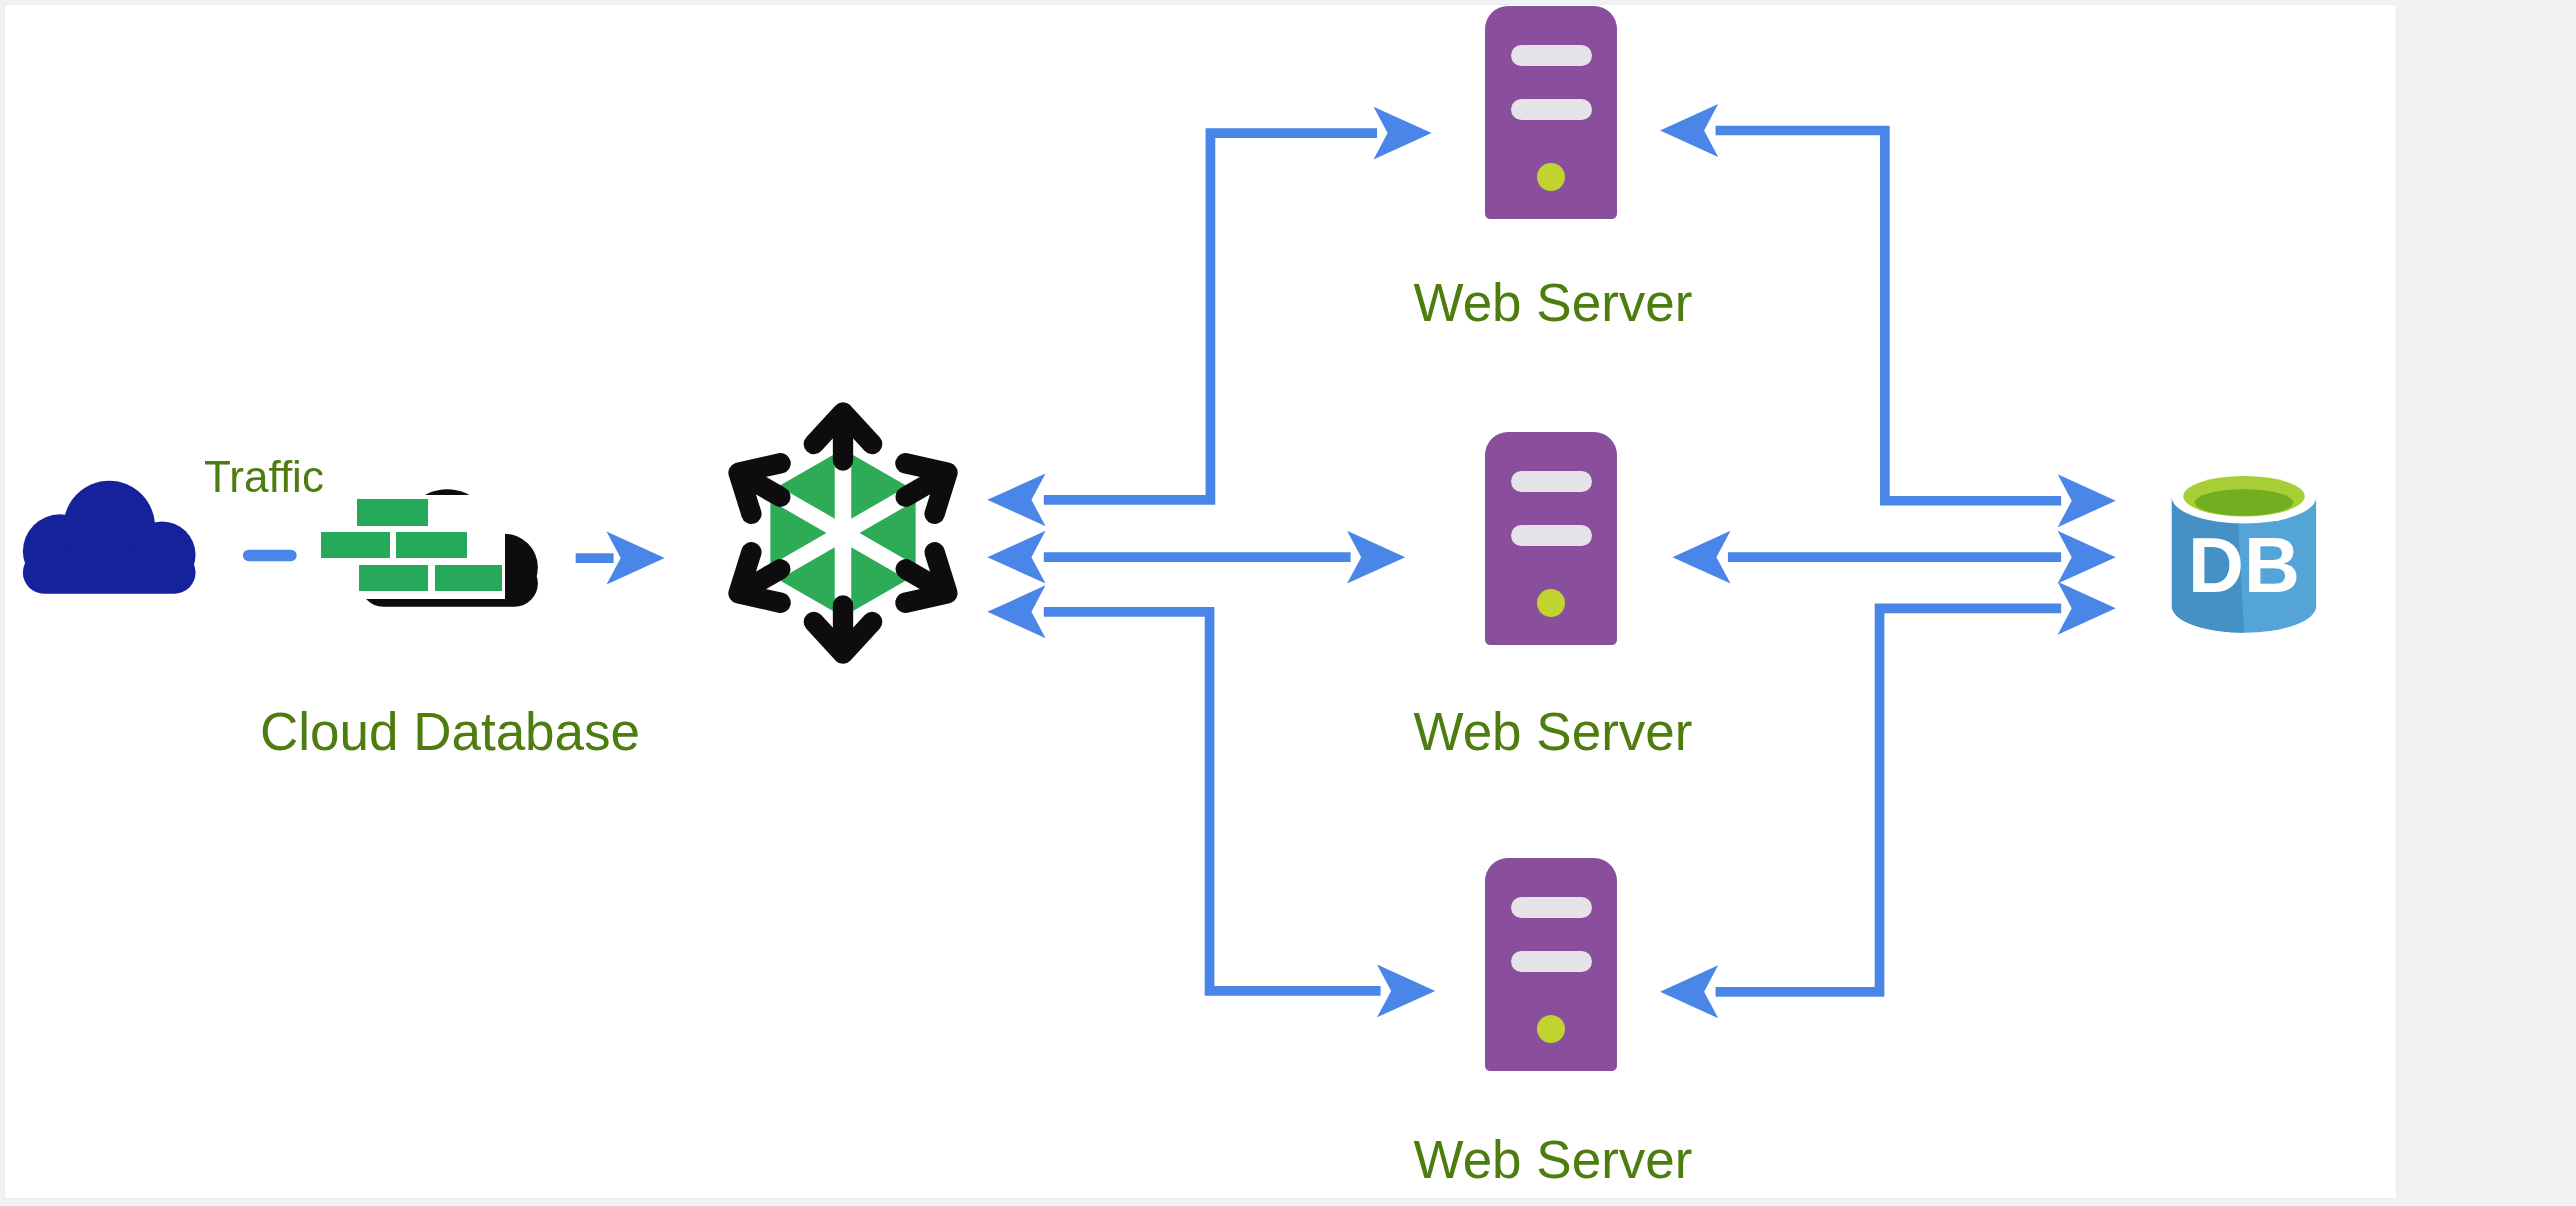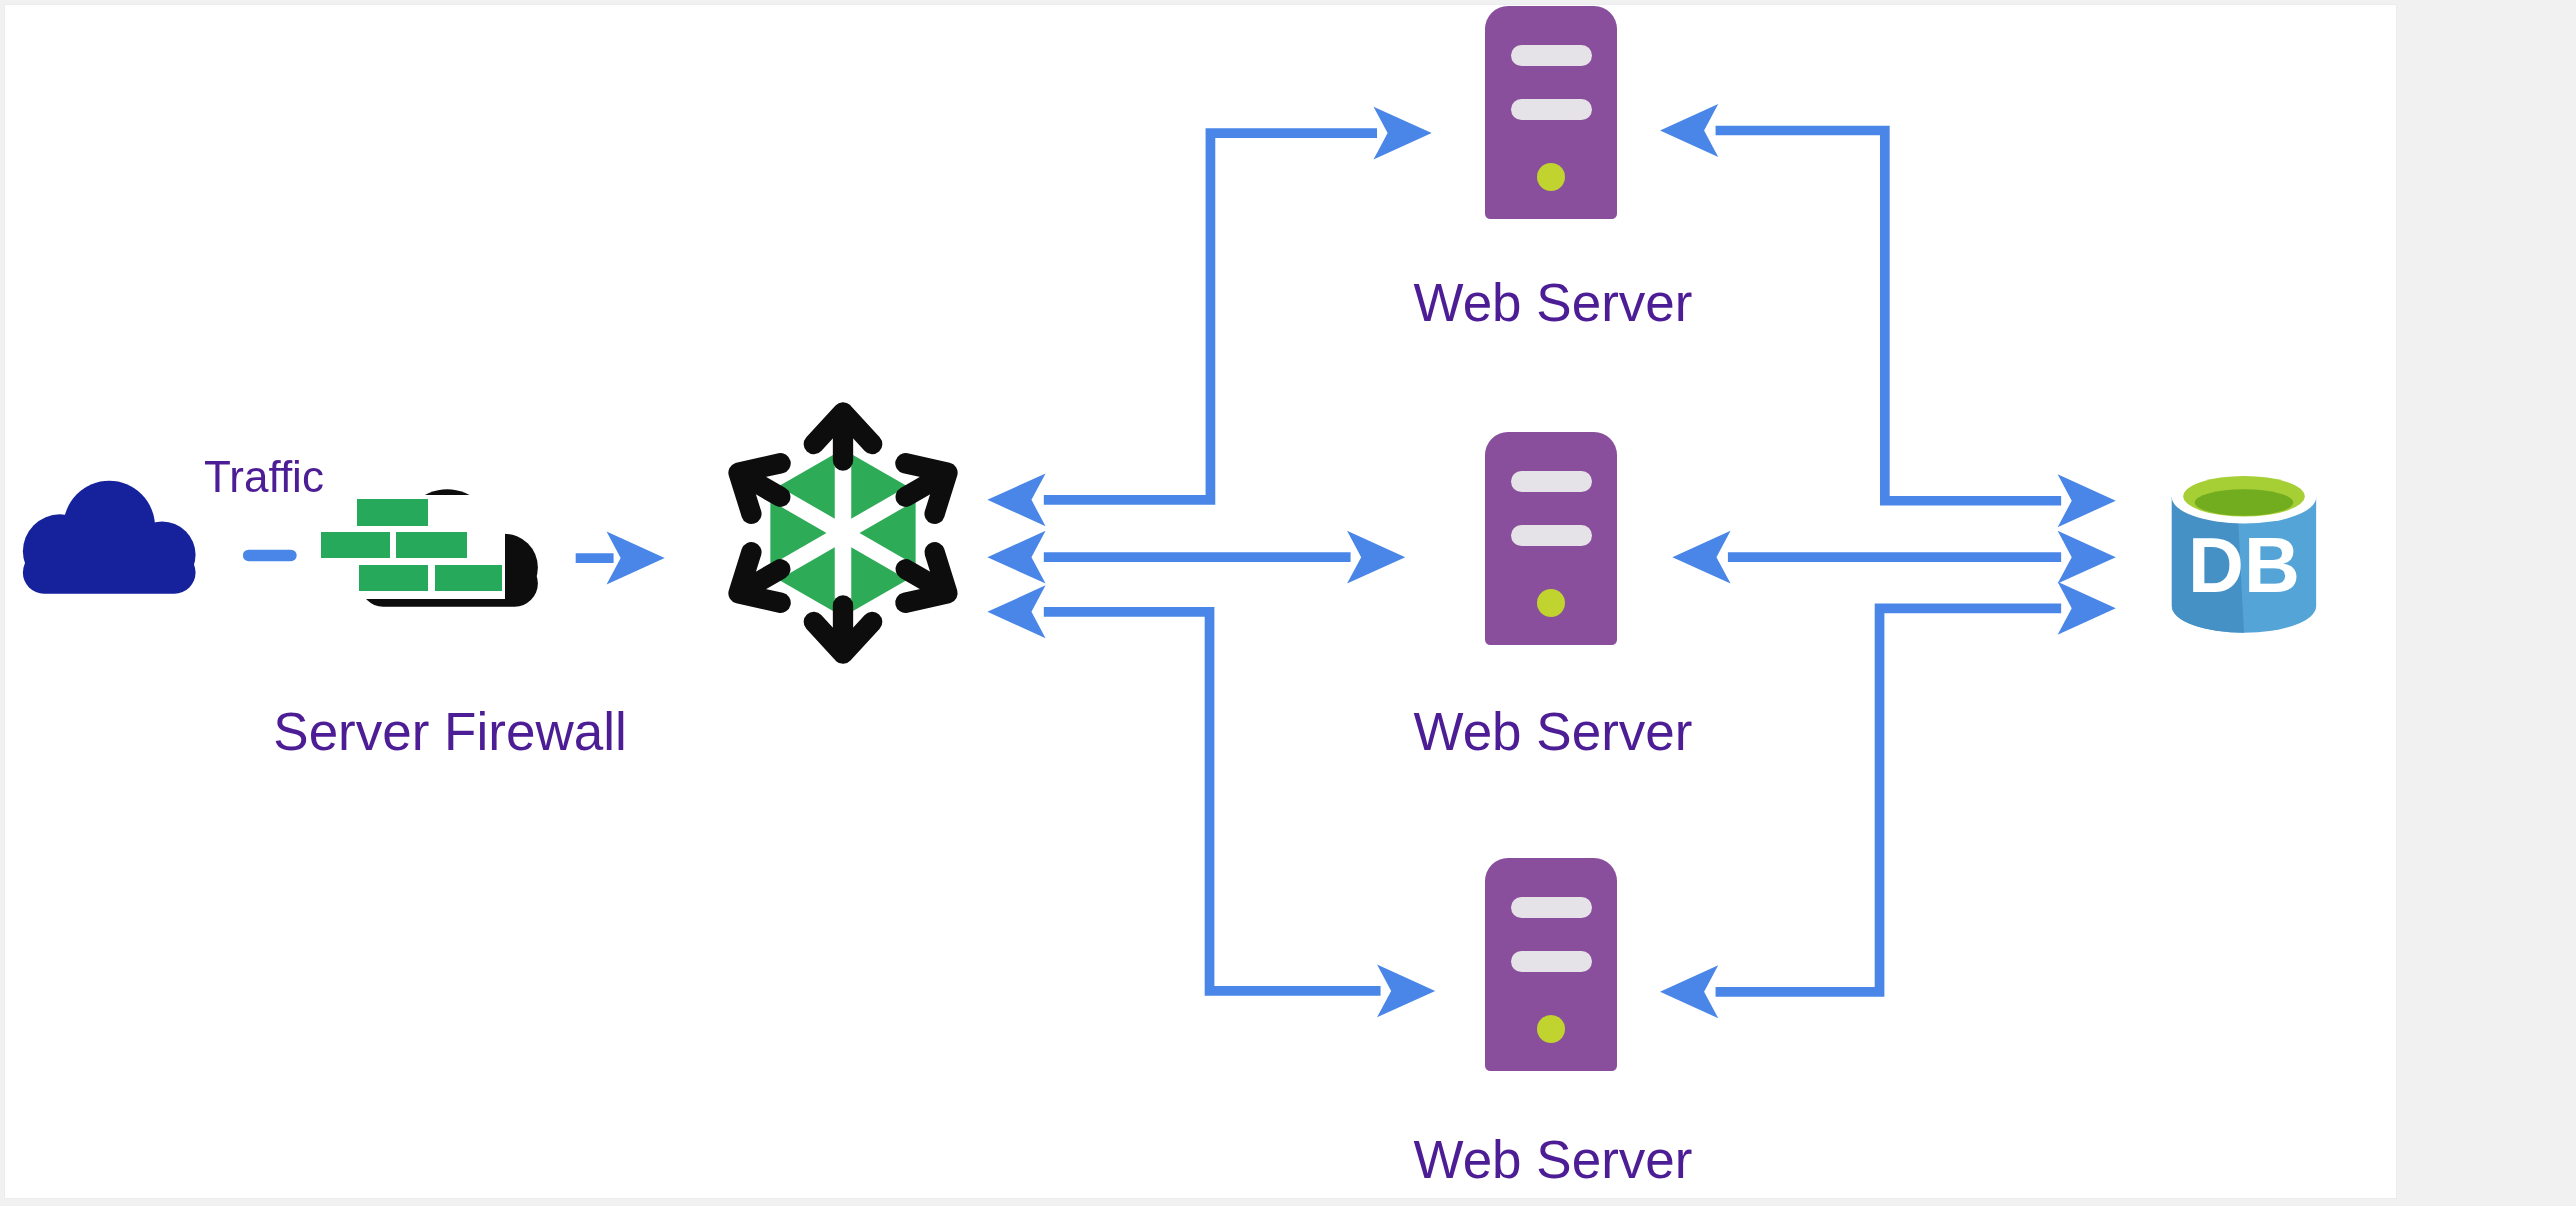--- a/index.html
+++ b/index.html
@@ -11,21 +11,21 @@
   }
   #canvas{position:relative;width:2576px;height:1206px;}
   .panel{
     position:absolute;left:3.5px;top:3.5px;width:2393px;height:1195px;
     background:#ffffff;border:0.9px solid #ececee;box-sizing:border-box;
   }
   .abs{position:absolute;}
   .node-label{
     position:absolute;
     transform:translateX(-50%);
-    font-size:53px;line-height:56px;color:#4c1d95;
+    font-size:53px;line-height:56px;color:#4d7c0f;
     white-space:nowrap;
   }
   .traffic-label{font-size:44px;line-height:48px;}
 
   
   svg.connectors{position:absolute;left:0;top:0;}
   .conn-line{stroke:#4a86e8;stroke-width:11;fill:none;}
   .conn-dash{stroke:#4a86e8;stroke-width:13;stroke-linecap:round;fill:none;}
   .conn-head{fill:#4a86e8;stroke:none;}
 
@@ -122,21 +122,21 @@
       <rect x="9" y="44" width="100" height="26" rx="13"></rect>
     </g>
   </svg>
   <div class="wall">
     <div class="brick" style="left:48px;top:4.4px;width:71px;"></div>
     <div class="brick" style="left:11.5px;top:37px;width:69px;"></div>
     <div class="brick" style="left:87px;top:37px;width:71px;"></div>
     <div class="brick" style="left:50px;top:70px;width:69px;"></div>
     <div class="brick" style="left:126px;top:70px;width:67px;"></div>
   </div>
-  <div class="node-label" style="left:450px;top:704px;">Server Firewall</div>
+  <div class="node-label" style="left:450px;top:704px;">Cloud Database</div>
 
   <svg class="abs" style="left:716px;top:392px;" width="254" height="282" viewBox="0 0 100 111">
     <defs>
       <g id="nba" stroke="#0d0d0d" stroke-width="8" stroke-linecap="round" stroke-linejoin="round" fill="none">
         <path d="M50 27 V13"></path>
         <path d="M38.5 20.5 L50 8 L61.5 20.5"></path>
       </g>
     </defs>
     <path d="M50 22.5 L78.6 39 L78.6 72 L50 88.5 L21.4 72 L21.4 39 Z" fill="#2eab57"></path>
     <g stroke="#ffffff" stroke-width="6.5">

